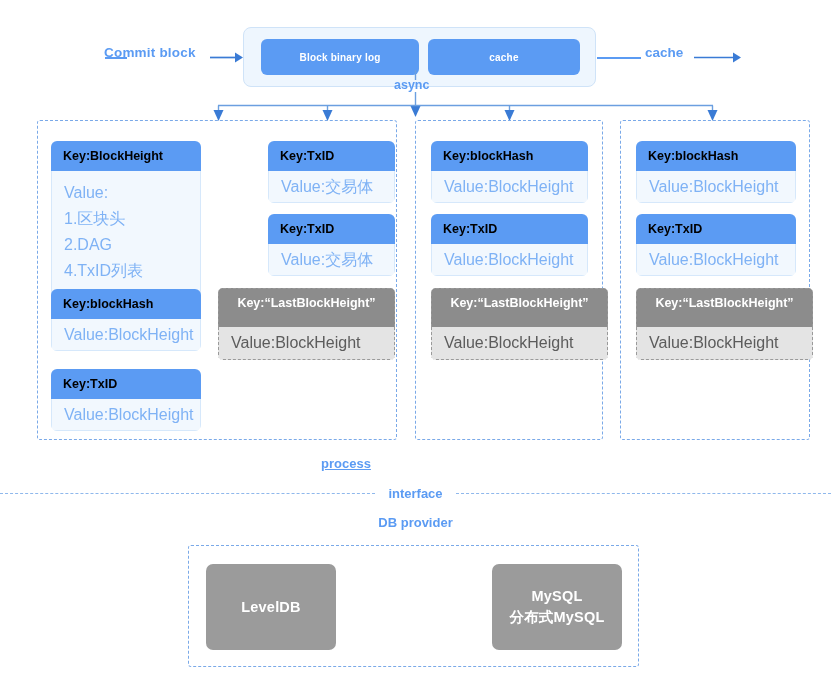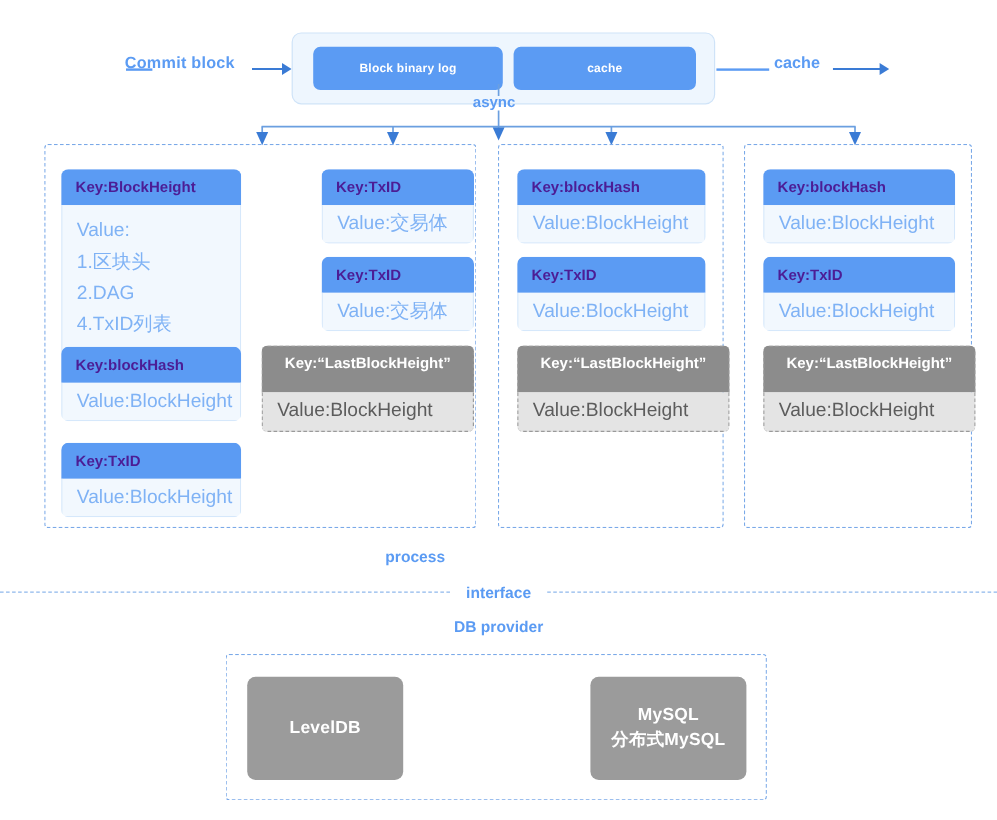--- a/index.html
+++ b/index.html
@@ -125,21 +125,21 @@
   
   .kv-card {
     position: absolute;
     border-radius: 6px;
     overflow: hidden;
     box-sizing: border-box;
   }
   .kv-card .kv-key {
     font-size: 12.5px;
     font-weight: bold;
-    color: #4c1d95;
+    color: #000000;
     background: #5b9bf3;
     padding: 0 12px;
     height: 30px;
     line-height: 30px;
     white-space: nowrap;
     overflow: hidden;
     box-sizing: border-box;
   }
   .kv-card .kv-val {
     font-size: 16px;
@@ -188,21 +188,21 @@
 
   
   .mid-label {
     position: absolute;
     font-size: 13px;
     font-weight: bold;
     color: #5b9bf3;
     white-space: nowrap;
     text-align: center;
   }
-  #label-process   { left: 0; top: 456px; width: 692px; }
+  #label-process   { left: 0; top: 456px; width: 692px; text-decoration: underline; }
   #label-interface { left: 0; top: 486px; width: 831px; }
   #label-dbprovider{ left: 0; top: 515px; width: 831px; }
 
   #interface-rule-left {
     position: absolute;
     left: 0px; top: 493px;
     width: 375px; height: 0;
     border-top: 1.4px dashed #8fb8ec;
   }
   #interface-rule-right {

